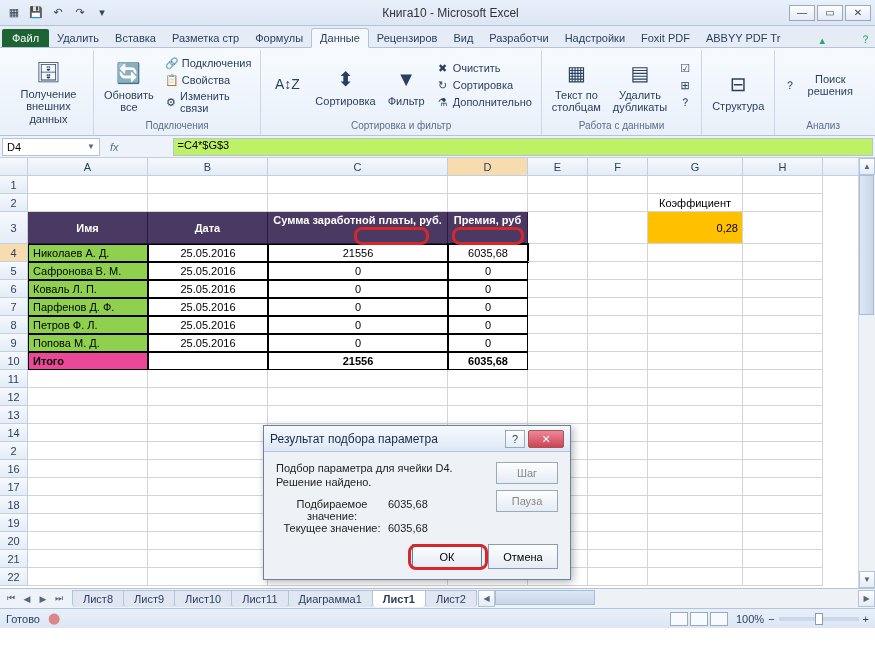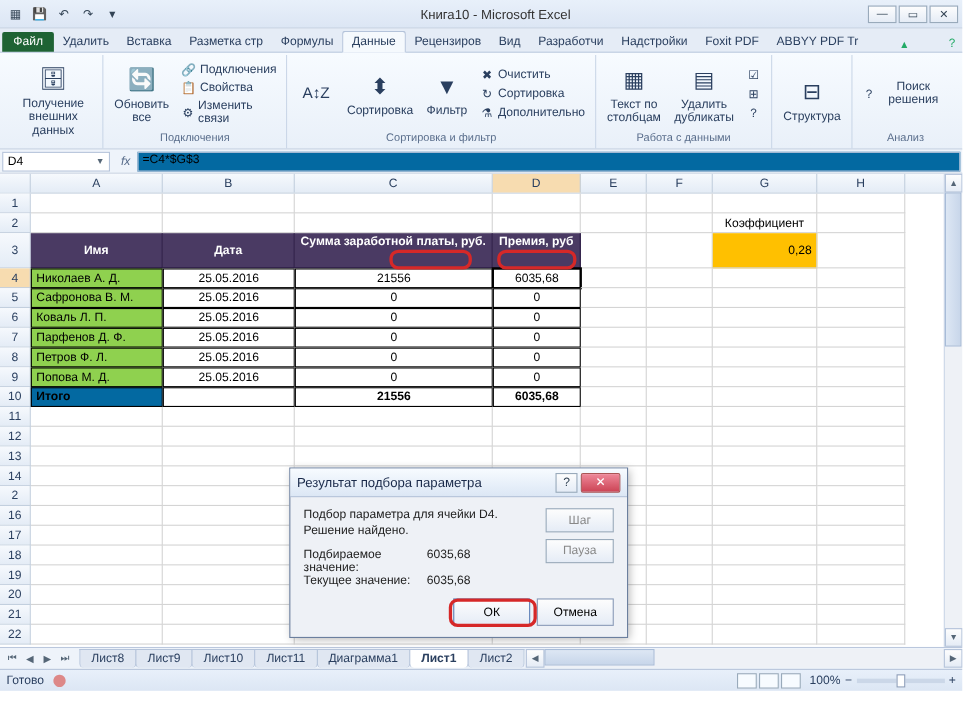--- a/index.html
+++ b/index.html
@@ -28,61 +28,61 @@
 .big-btn .icon-box { width: 32px; height: 32px; display: flex; align-items: center; justify-content: center; font-size: 20px; }
 .small-btns { display: flex; flex-direction: column; gap: 1px; text-align: left; }
 .small-btn { display: flex; align-items: center; gap: 3px; padding: 1px 3px; cursor: pointer; font-size: 10px; color: #2a3f5f; }
 .small-icon { width: 14px; height: 14px; display: inline-flex; align-items: center; justify-content: center; font-size: 11px; }
 
 
 .namebox-row { height: 22px; display: flex; align-items: center; border-bottom: 1px solid #c2cfde; padding: 0 2px; background: #eef3fa; }
 .name-box { width: 98px; border: 1px solid #b4c3da; background: #fff; height: 18px; display: flex; align-items: center; padding: 0 4px; margin-right: 4px; }
 .nb-arrow { margin-left: auto; color: #567; font-size: 8px; }
 .fx-label { font-style: italic; color: #5a6e8c; margin: 0 6px; }
-.formula-input { flex: 1; border: 1px solid #b4c3da; background: #0369a1; height: 18px; padding: 0 4px; }
+.formula-input { flex: 1; border: 1px solid #b4c3da; background: #bef264; height: 18px; padding: 0 4px; margin-left: 48px; }
 
 
 .grid-wrap { position: relative; height: 430px; overflow: hidden; background: #fff; }
 .col-headers { display: flex; height: 18px; background: linear-gradient(#f6f9fd,#e4ecf6); border-bottom: 1px solid #c2cfde; }
 .corner { width: 28px; border-right: 1px solid #c2cfde; background: linear-gradient(#f6f9fd,#e4ecf6); }
 .col-h { border-right: 1px solid #c2cfde; text-align: center; color: #2a3f5f; font-size: 11px; line-height: 18px; }
 .col-h.selected { background: #f7dcb0; }
 
 .row { display: flex; height: 18px; }
 .row-h { width: 28px; text-align: center; background: linear-gradient(#f6f9fd,#e4ecf6); border-right: 1px solid #c2cfde; border-bottom: 1px solid #c2cfde; color: #2a3f5f; line-height: 18px; }
 .row-h.selected { background: #f7dcb0; }
 .cell { border-right: 1px solid #d4d4d4; border-bottom: 1px solid #d4d4d4; padding: 0 4px; line-height: 18px; overflow: hidden; white-space: nowrap; }
 
 .cA { width: 120px; } .cB { width: 120px; } .cC { width: 180px; } .cD { width: 80px; } .cE { width: 60px; } .cF { width: 60px; } .cG { width: 95px; } .cH { width: 80px; }
 
 
 .hdr-cell { background: #4a3a63; color: #fff; font-weight: bold; text-align: center; border-right: 1px solid #2a1a43; border-bottom: 1px solid #2a1a43; }
 .name-cell { background: #8fd14f; border: 1px solid #000; padding: 0 4px; line-height: 17px; }
 .date-cell { border: 1px solid #000; text-align: center; padding: 0 0; line-height: 17px; background: #fff; }
 .num-cell { border: 1px solid #000; text-align: center; padding: 0 4px; line-height: 17px; background: #fff; }
-.itogo-cell { background: #0369a1; border: 1px solid #000; padding: 0 4px; line-height: 17px; font-weight: bold; }
+.itogo-cell { background: #ec4899; border: 1px solid #000; padding: 0 4px; line-height: 17px; font-weight: bold; }
 .total-cell { border: 1px solid #000; text-align: center; font-weight: bold; line-height: 17px; background: #fff; }
 .coef-label { text-align: center; }
 .coef-val { background: #ffc000; text-align: right; padding-right: 4px; padding-left: 32px; }
 .active-cell { outline: 2px solid #000; outline-offset: -1px; }
 
 
 .red-ring { position: absolute; border: 3px solid #d62828; border-radius: 8px; pointer-events: none; }
 
 
 .dialog { position: absolute; left: 263px; top: 425px; width: 308px; background: #eef1f6; border: 1px solid #6b7f9e; box-shadow: 2px 2px 8px rgba(0,0,0,0.3); }
 .dlg-title { height: 26px; background: linear-gradient(#f7fbff,#dce7f5); display: flex; align-items: center; padding: 0 6px; border-bottom: 1px solid #b4c3da; }
 .dlg-title-text { flex: 1; color: #1a2a4a; font-size: 12px; }
 .dlg-help { width: 20px; height: 18px; border: 1px solid #9ab; background: linear-gradient(#fdfdfd,#e5ecf6); text-align: center; line-height: 16px; margin-right: 3px; cursor: pointer; color: #345; }
 .dlg-close { width: 36px; height: 18px; border: 1px solid #a55; background: linear-gradient(#e89,#c45); text-align: center; line-height: 16px; color: #fff; cursor: pointer; border-radius: 2px; }
 .dlg-body { padding: 10px 12px; font-size: 11px; color: #222; }
 .dlg-body p { margin-bottom: 2px; }
 .dlg-gap { height: 8px; }
 .dlg-row { display: flex; }
-.dlg-row span:first-child { width: 112px; }
+.dlg-row span:first-child { width: 112px; text-align: center; }
 .dlg-btns-side { position: absolute; right: 12px; top: 36px; display: flex; flex-direction: column; gap: 6px; }
 .dlg-btn-side { width: 62px; height: 22px; border: 1px solid #9ab; background: linear-gradient(#fdfdfd,#e5ecf6); color: #888; cursor: default; }
 .dlg-btns-bot { display: flex; gap: 6px; justify-content: flex-end; margin-top: 10px; }
 .dlg-btn { width: 70px; height: 25px; border: 1px solid #8a9bb8; background: linear-gradient(#fdfdfd,#e5ecf6); cursor: pointer; }
 .dlg-btn.ok { border: 1px solid #5b7fb7; }
 .ok-ring { position: absolute; border: 3px solid #d62828; border-radius: 8px; pointer-events: none; }
 
 
 .sheet-tabs { height: 20px; background: #eef3fa; border-top: 1px solid #b4c3da; display: flex; align-items: center; padding-left: 4px; gap: 0; }
 .sheet-nav { display: flex; gap: 2px; margin-right: 6px; }

